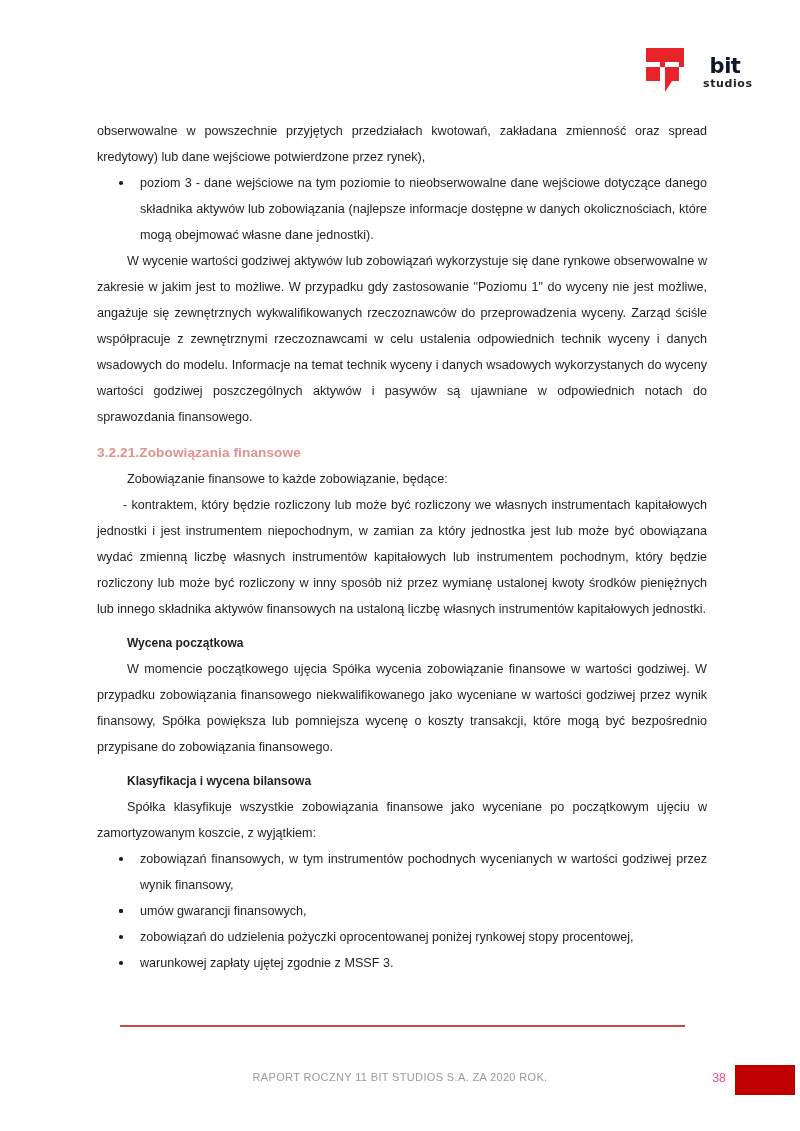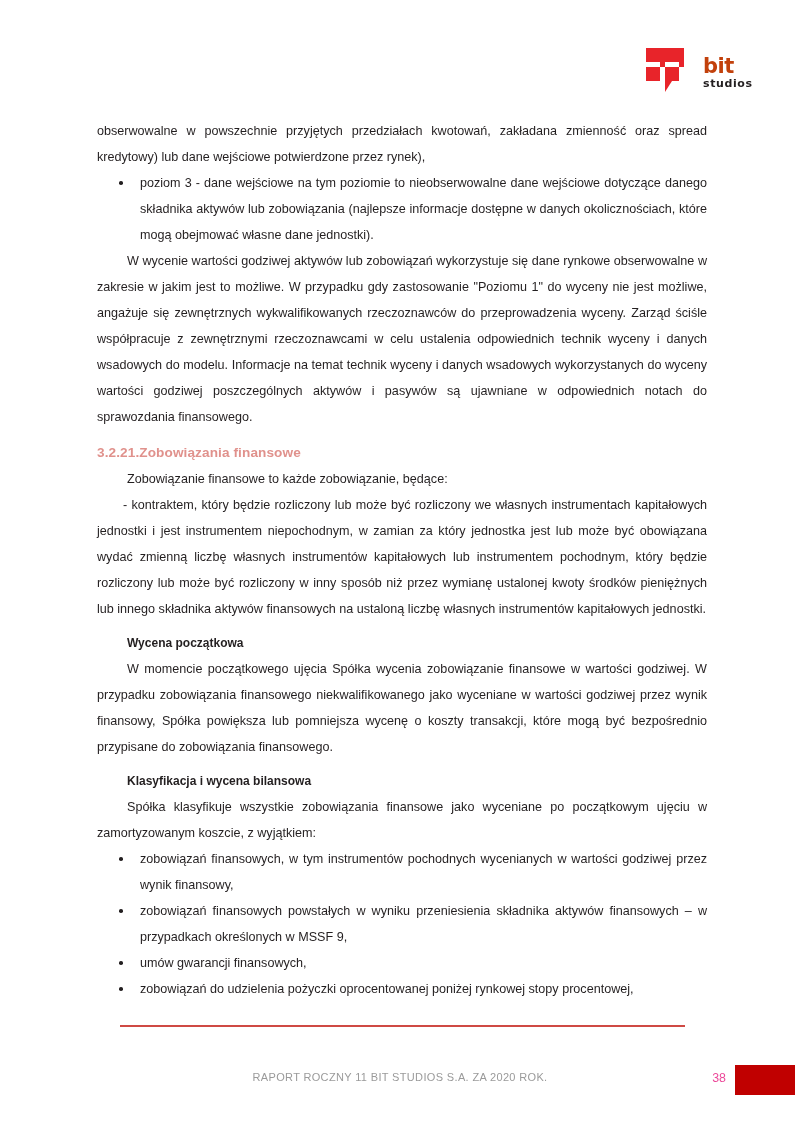--- a/index.html
+++ b/index.html
@@ -43,22 +43,23 @@
     left: 57px;
     top: 8px;
     width: 44px;
     line-height: 1;
   }
   .logo-bit {
     font-family: "DejaVu Sans", sans-serif;
     font-weight: bold;
     font-size: 21px;
     letter-spacing: -0.5px;
-    color: #c2410c;
+    color: #0f172a;
     display: block;
+    text-align: center;
   }
   .logo-studios {
     font-family: "DejaVu Sans", sans-serif;
     font-weight: bold;
     font-size: 11px;
     letter-spacing: 0.6px;
     color: #231f20;
     display: block;
     margin-top: 1px;
     text-align: center;
@@ -228,29 +229,32 @@
 
   <p class="body-par indent">Spółka klasyfikuje wszystkie zobowiązania finansowe jako wyceniane po początkowym ujęciu w zamortyzowanym koszcie, z wyjątkiem:</p>
 
   <ul class="bullets">
     <li>
       <span class="bullet-dot"></span>
       <span>zobowiązań finansowych, w tym instrumentów pochodnych wycenianych w wartości godziwej przez wynik finansowy,</span>
     </li>
     <li>
       <span class="bullet-dot"></span>
-      <span>zobowiązań finansowych powstałych w wyniku przeniesienia składnika aktywów finansowych – w przypadkach określonych w MSSF 9,</span>
     </li>
     <li>
       <span class="bullet-dot"></span>
       <span>umów gwarancji finansowych,</span>
     </li>
     <li>
       <span class="bullet-dot"></span>
       <span>zobowiązań do udzielenia pożyczki oprocentowanej poniżej rynkowej stopy procentowej,</span>
+    </li>
+    <li>
+      <span class="bullet-dot"></span>
+      <span>warunkowej zapłaty ujętej zgodnie z MSSF 3.</span>
     </li>
   </ul>
 
 </div>
 
 <div class="page-footer">
   <div class="footer-rule"></div>
   <div class="footer-text">RAPORT ROCZNY 11 BIT STUDIOS S.A. ZA 2020 ROK.</div>
   <div class="footer-pageno">38</div>
   <div class="footer-redblock"></div>

